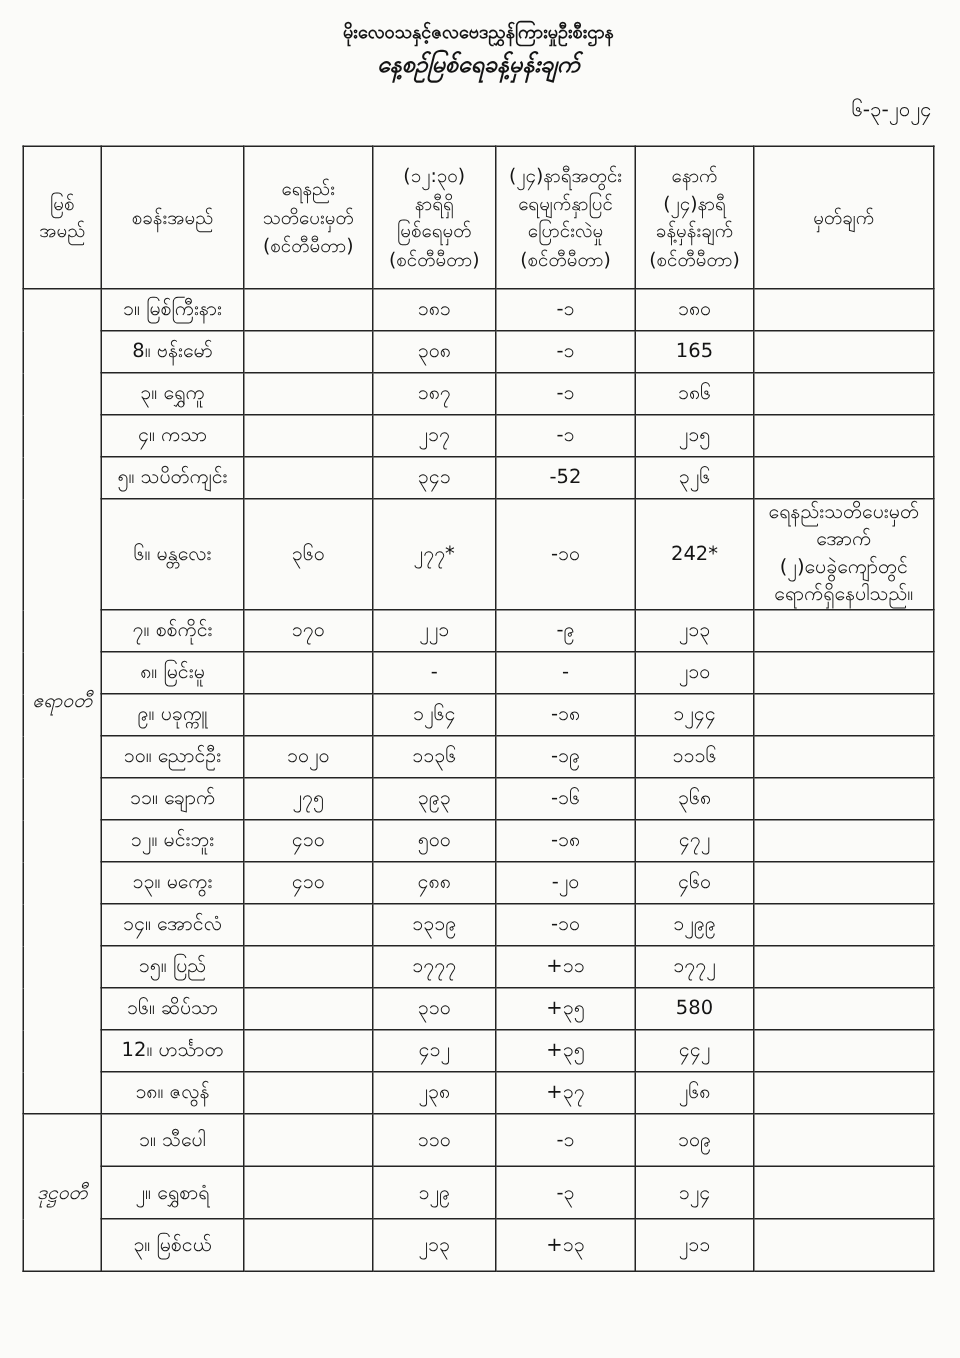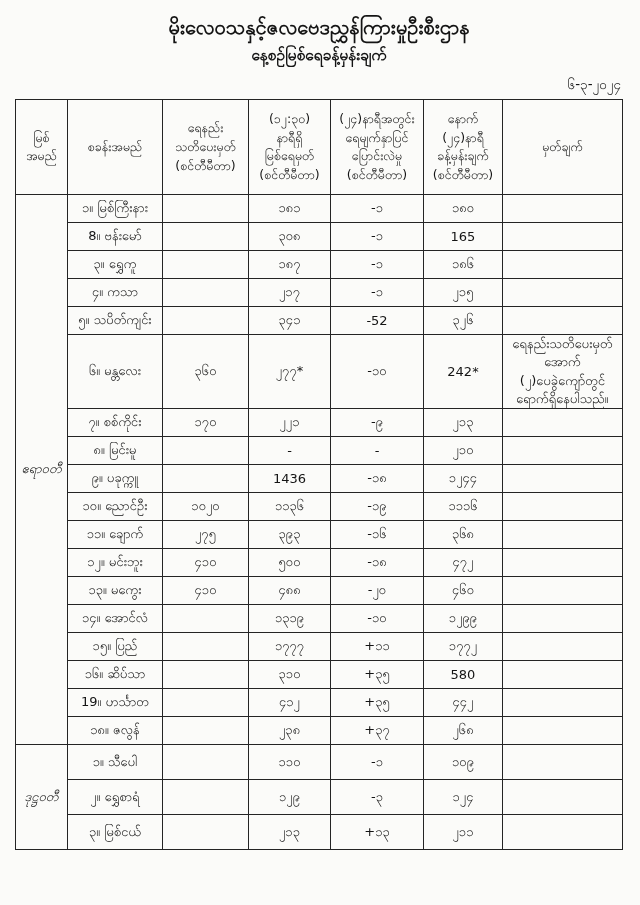--- a/index.html
+++ b/index.html
@@ -4,23 +4,23 @@
 <style>
   html,body { margin:0; padding:0; }
   body {
     width:640px; height:905px;
     background:#fbfbf9;
     color:#141414;
     font-family:"DejaVu Sans", sans-serif;
   }
   .page { padding:12px 17px 0 15px; box-sizing:border-box; }
   .title-block { text-align:center; font-weight:bold; }
-  .title-line1 { font-size:20px; line-height:1.5; }
-  .title-line2 { font-size:15.5px; line-height:1.5; margin-top:2px; }
-  .date-line { text-align:right; font-size:13.5px; margin:9px 2px 3px 0; }
+  .title-line1 { font-size:12px; line-height:1.5; }
+  .title-line2 { font-size:15.5px; line-height:1.5; margin-top:2px;font-style:italic; }
+  .date-line { text-align:right; font-size:13.5px; margin:9px 2px 13px 0; }
   table.forecast {
     border-collapse:collapse;
     table-layout:fixed;
     width:607px;
   }
   table.forecast th, table.forecast td {
     border:1px solid #242424;
     overflow:hidden;
   }
   table.forecast th {
@@ -157,21 +157,21 @@
           <td class="station">၈။ မြင်းမူ</td>
           <td></td>
           <td>-</td>
           <td>-</td>
           <td>၂၁၀</td>
           <td class="remark"></td>
         </tr>
         <tr class="g0">
           <td class="station">၉။ ပခုက္ကူ</td>
           <td></td>
-          <td>1436</td>
+          <td>၁၂၆၄</td>
           <td>-၁၈</td>
           <td>၁၂၄၄</td>
           <td class="remark"></td>
         </tr>
         <tr class="g0">
           <td class="station">၁၀။ ညောင်ဦး</td>
           <td>၁၀၂၀</td>
           <td>၁၁၃၆</td>
           <td>-၁၉</td>
           <td>၁၁၁၆</td>
@@ -219,21 +219,21 @@
         </tr>
         <tr class="g0">
           <td class="station">၁၆။ ဆိပ်သာ</td>
           <td></td>
           <td>၃၁၀</td>
           <td>+၃၅</td>
           <td>580</td>
           <td class="remark"></td>
         </tr>
         <tr class="g0">
-          <td class="station">19။ ဟင်္သာတ</td>
+          <td class="station">12။ ဟင်္သာတ</td>
           <td></td>
           <td>၄၁၂</td>
           <td>+၃၅</td>
           <td>၄၄၂</td>
           <td class="remark"></td>
         </tr>
         <tr class="g0">
           <td class="station">၁၈။ ဇလွန်</td>
           <td></td>
           <td>၂၃၈</td>

